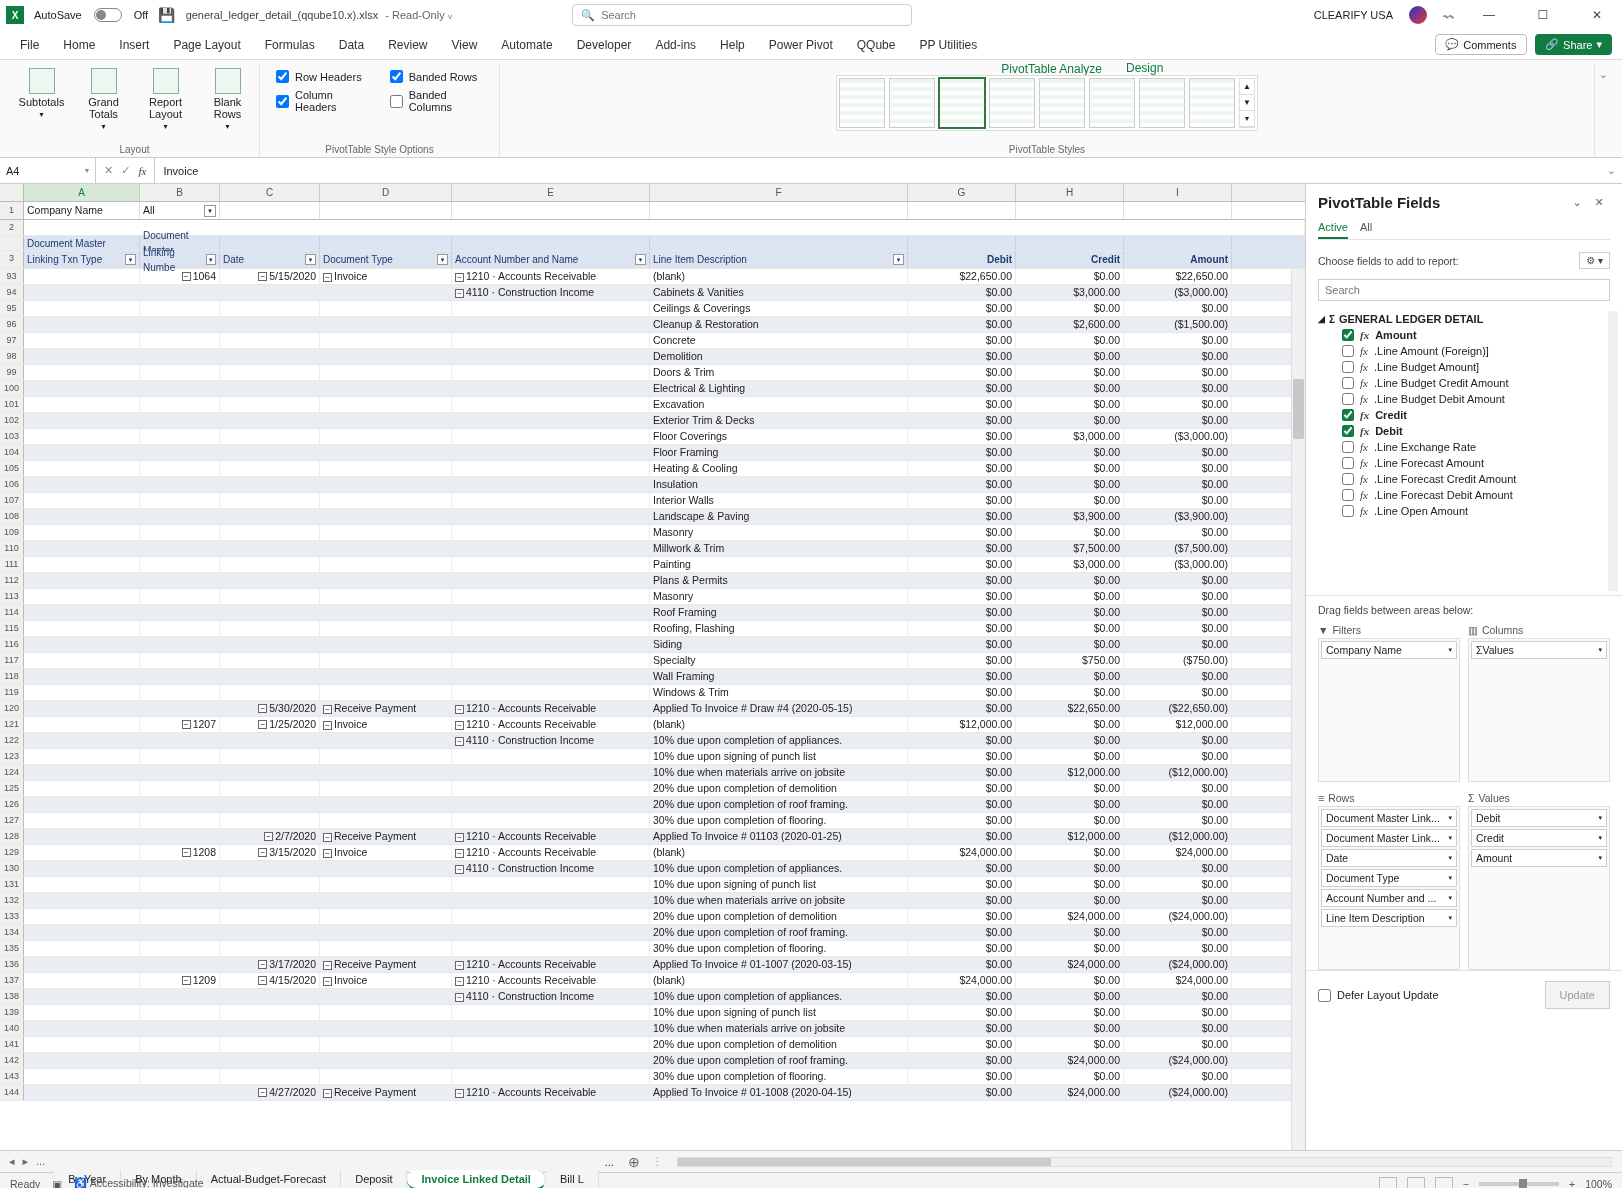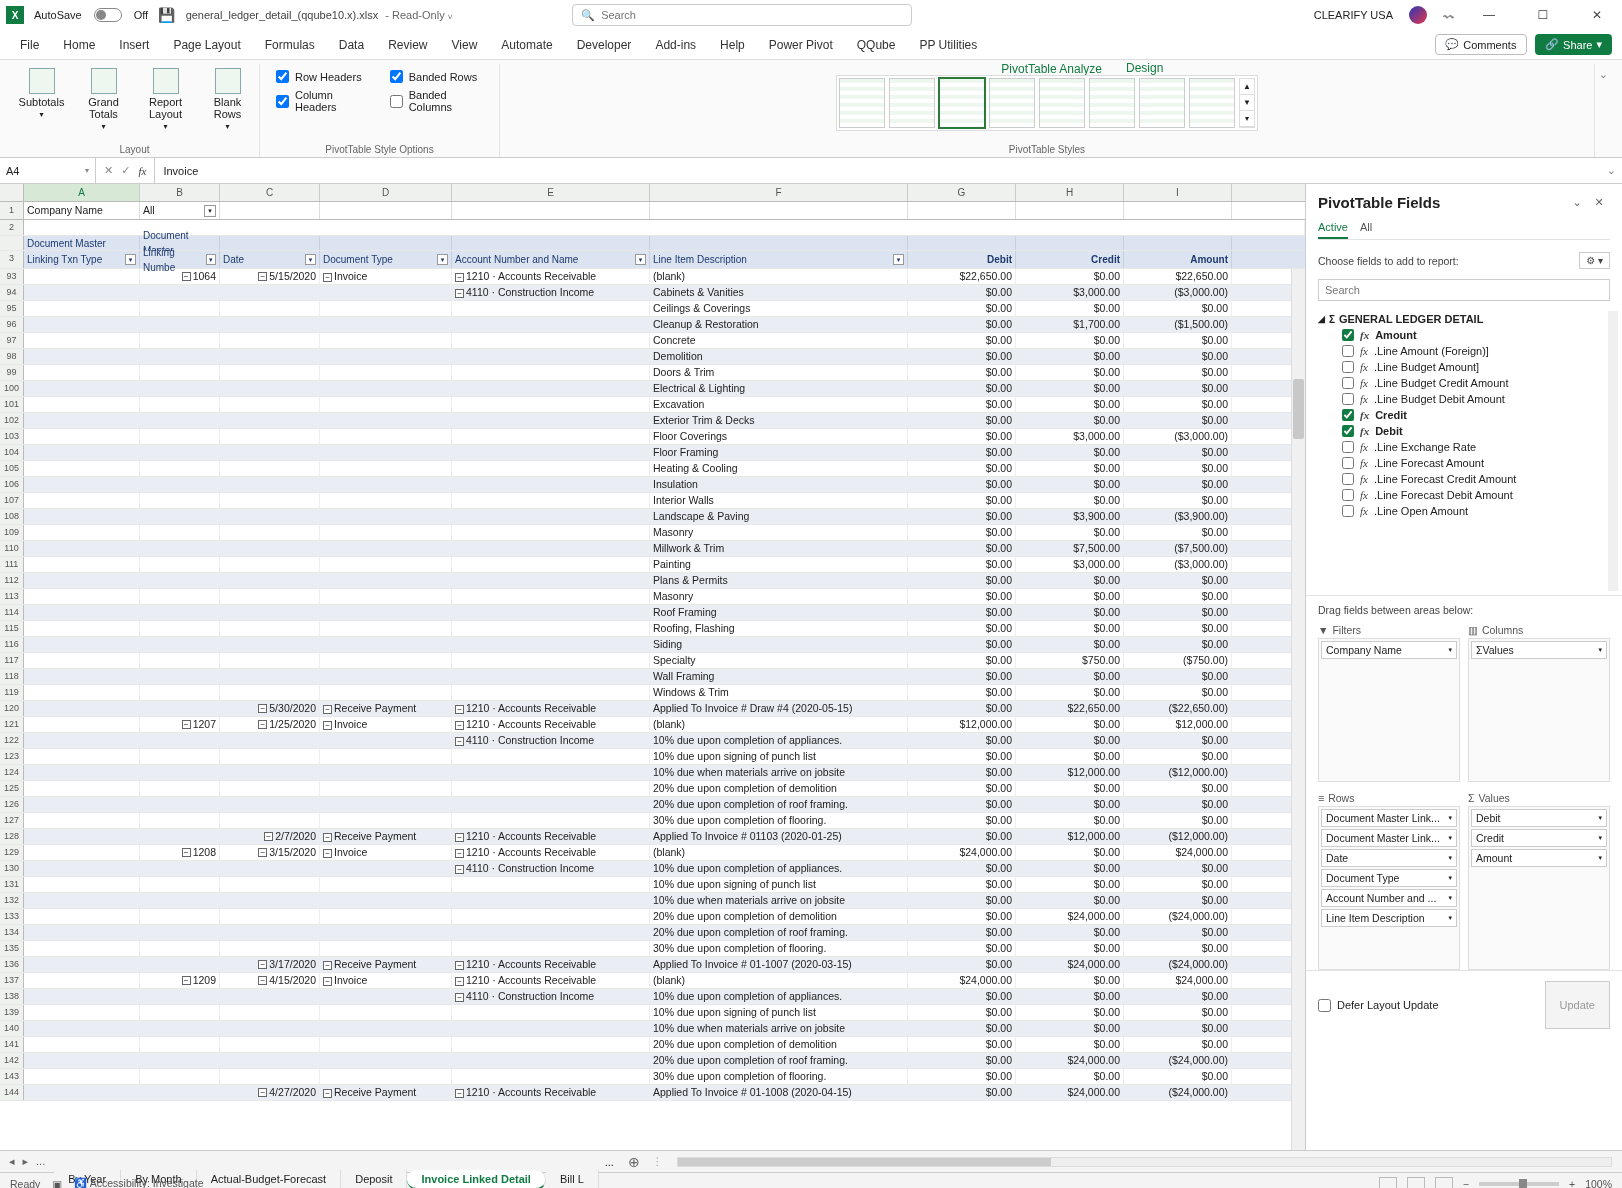--- a/index.html
+++ b/index.html
@@ -102,21 +102,21 @@
 .fl-item input { width: 12px; height: 12px; }
 .fx { font-style: italic; font-family: "Times New Roman", serif; font-size: 11px; color: #444; }
 .areas-hint { padding: 8px 12px 6px; font-size: 10.5px; color: #444; border-top: 1px solid #e2e2e2; }
 .areas { display: grid; grid-template-columns: 1fr 1fr; grid-template-rows: 160px 180px; gap: 8px; padding: 0 12px; }
 .area { display: flex; flex-direction: column; }
 .area-hdr { font-size: 10.5px; color: #555; padding: 2px 0; display: flex; align-items: center; gap: 4px; }
 .area-body { flex: 1; border: 1px solid #ddd; background: #fafafa; padding: 2px; display: flex; flex-direction: column; gap: 2px; }
 .area-item { background: #fff; border: 1px solid #ccc; font-size: 10.5px; padding: 2px 4px; display: flex; align-items: center; }
 .area-item .dd { margin-left: auto; font-size: 7px; }
 .pane-footer { padding: 10px 12px; display: flex; align-items: center; border-top: 1px solid #e2e2e2; gap: 8px; }
-.pane-footer button { margin-left: auto; padding: 17px 14px; border: 1px solid #ccc; background: #f4f4f4; color: #999; font-size: 11px; }
+.pane-footer button { margin-left: auto; padding: 7px 14px; border: 1px solid #ccc; background: #f4f4f4; color: #999; font-size: 11px; }
 
 
 .sheet-tabs { height: 22px; border-top: 1px solid #ccc; display: flex; align-items: center; font-size: 11px; background: #f4f4f4; }
 .sheet-tabs .nav { display: flex; gap: 2px; padding: 0 6px; color: #666; }
 .sheet-tabs .nav span { padding: 0 3px; }
 .sheet-tabs .tab { padding: 3px 14px; border-right: 1px solid #ddd; background: #f4f4f4; margin-top: 36px; }
 .sheet-tabs .tab.active { background: #fff; color: #107C41; border-bottom: 2px solid #107C41; font-weight: 600; border-radius: 10px; }
 .sheet-tabs .add { padding: 0 8px; font-size: 14px; color: #666; }
 .sheet-tabs .hscroll { flex: 1; margin: 0 10px; height: 10px; background: #eee; border: 1px solid #ddd; position: relative; }
 .sheet-tabs .hscroll .thumb { position: absolute; left: 0; width: 40%; top: 0; bottom: 0; background: #ccc; }
@@ -414,21 +414,21 @@
         </div>
         <div class="row band">
           <div class="rh">96</div>
           <div class="cell cA"></div>
           <div class="cell cB num"></div>
           <div class="cell cC num"></div>
           <div class="cell cD"></div>
           <div class="cell cE"></div>
           <div class="cell cF"><span>Cleanup &amp; Restoration</span></div>
           <div class="cell cG num"><span>$0.00</span></div>
-          <div class="cell cH num"><span>$1,700.00</span></div>
+          <div class="cell cH num"><span>$2,600.00</span></div>
           <div class="cell cI num"><span>($1,500.00)</span></div>
         </div>
         <div class="row">
           <div class="rh">97</div>
           <div class="cell cA"></div>
           <div class="cell cB num"></div>
           <div class="cell cC num"></div>
           <div class="cell cD"></div>
           <div class="cell cE"></div>
           <div class="cell cF"><span>Concrete</span></div>

